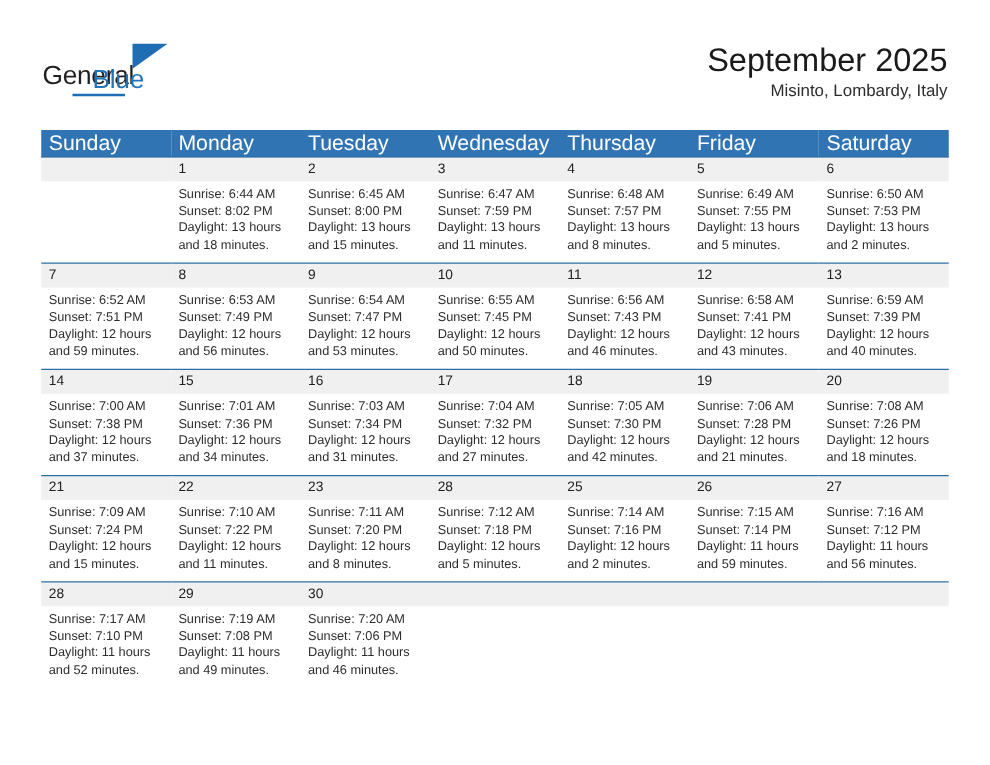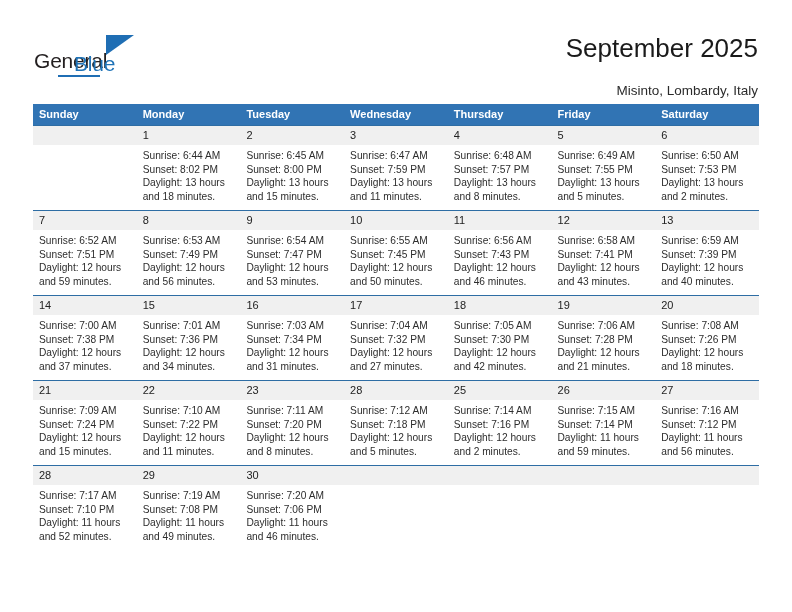--- a/index.html
+++ b/index.html
@@ -82,38 +82,38 @@
     font-size: 26px;
     line-height: 32px;
     color: #1a1a1a;
     font-weight: normal;
     margin: 0;
   }
   .cal-subtitle {
     font-size: 13.5px;
     line-height: 18px;
     color: #2b2b2b;
-    margin: 18px 0 0 0;
+    margin: 0 0 0 0;
     font-weight: normal;
   }
 
   
   .calendar {
     position: absolute;
     left: 33px;
     top: 104px;
     width: 726px;
     border-collapse: collapse;
     table-layout: fixed;
   }
   .calendar th {
     background: #3174b4;
     color: #ffffff;
-    font-size: 11px;
-    font-weight: bold;
+    font-size: 17px;
+    font-weight: normal;
     text-align: left;
     padding: 4px 0 4px 6px;
     height: 13px;
     line-height: 13px;
     border: none;
   }
   .calendar td {
     vertical-align: top;
     padding: 0;
     border: none;

